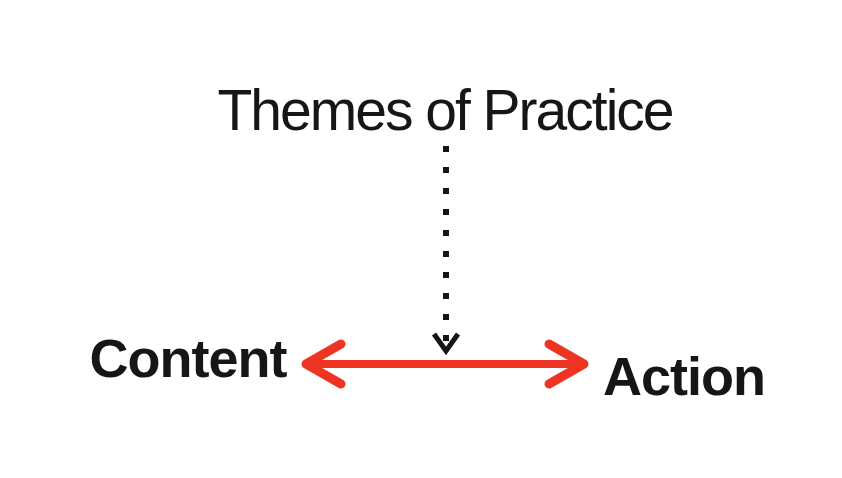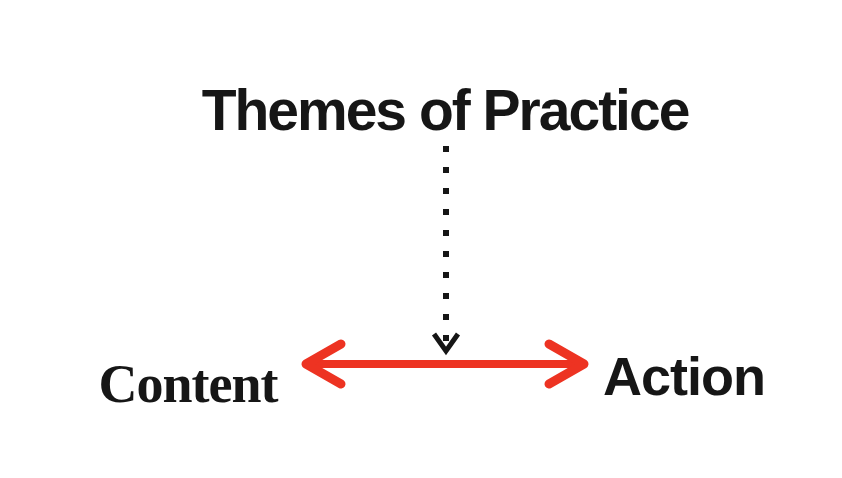--- a/index.html
+++ b/index.html
@@ -15,21 +15,21 @@
     overflow: hidden;
     font-family: "Liberation Sans", "DejaVu Sans", sans-serif;
     color: var(--ink, #161616);
   }
   .title {
     position: absolute;
     left: 445px;
     top: 82px;
     transform: translateX(-50%);
     font-size: 57px;
-    font-weight: 700;
+    font-weight: 400;
     letter-spacing: -2px;
     line-height: 1;
     white-space: nowrap;
   }
   .dotted-line {
     position: absolute;
     left: 443px;
     top: 146px;
     width: 6px;
     height: 196px;
@@ -53,21 +53,21 @@
   }
   .node-label {
     position: absolute;
     transform: translate(-50%, -50%);
     font-size: 54px;
     font-weight: 700;
     letter-spacing: -1px;
     line-height: 1;
     white-space: nowrap;
   }
-  .node-label.left  { left: 188px; top: 384px; font-family: Liberation Serif, serif; }
+  .node-label.left  { left: 188px; top: 358px; }
   .node-label.right { left: 684px; top: 376px; }
 </style>
 </head>
 <body>
 
 <div class="slide">
 
   <div class="title">Themes of Practice</div>
 
   <div class="dotted-line"></div>

